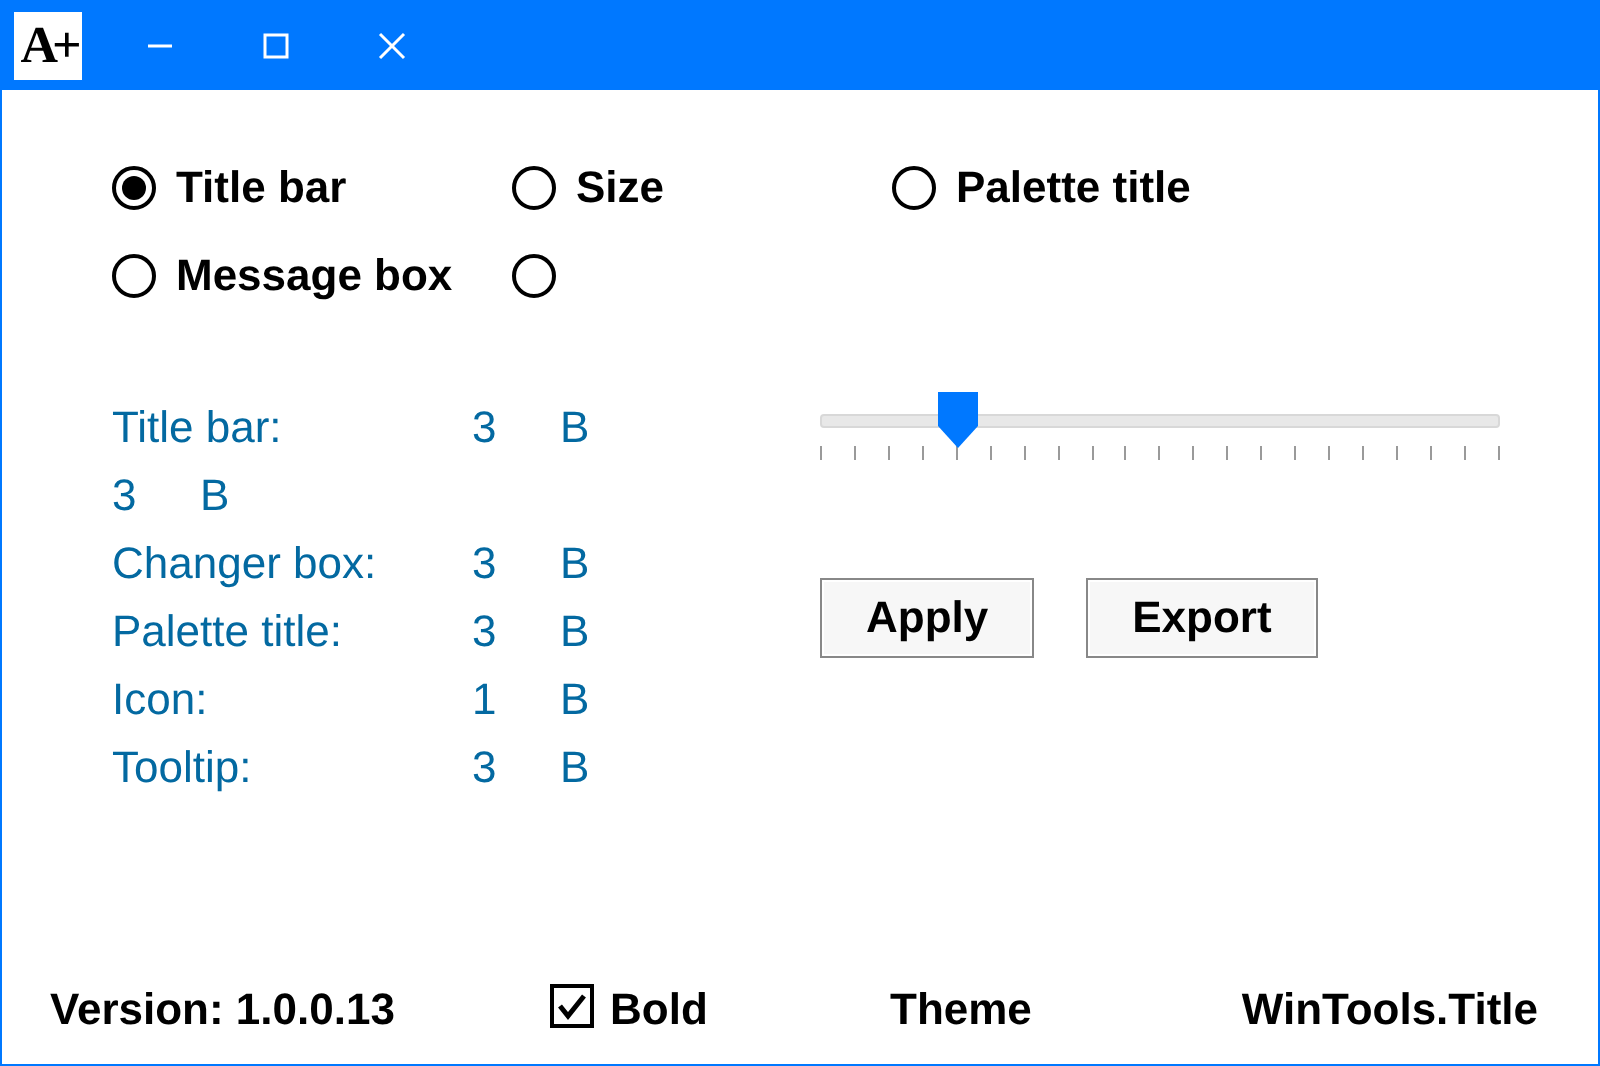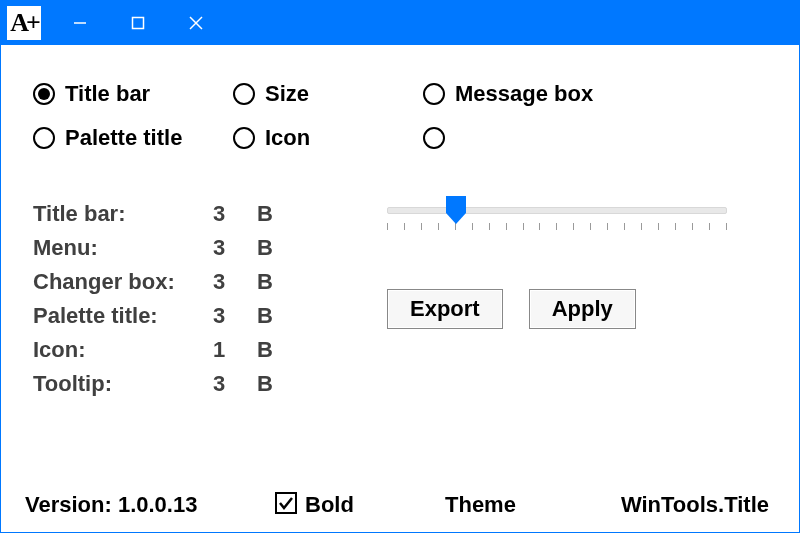--- a/index.html
+++ b/index.html
@@ -55,21 +55,21 @@
     width: 58px;
     display: flex;
     align-items: center;
     justify-content: center;
     color: #fff;
   }
   .win-btn svg { display:block; }
   .content {
     flex: 1;
     position: relative;
-    padding: 36px 36px 0 32px;
+    padding: 36px 36px 0 55px;
   }
   .radios {
     display: grid;
     grid-template-columns: 200px 190px 220px;
     row-gap: 18px;
     column-gap: 0;
     font-size: 22px;
     font-weight: 700;
     color: #000;
   }
@@ -94,22 +94,22 @@
     height: 12px;
     background: #000;
     border-radius: 50%;
   }
   .lower {
     display: flex;
     margin-top: 46px;
   }
   .settings-list {
     font-size: 22px;
-    font-weight: 700;
-    color: #404040;
+    font-weight: 400;
+    color: #0369a1;
   }
   .settings-list .row {
     display: flex;
     line-height: 34px;
   }
   .settings-list .lbl { width: 180px; }
   .settings-list .val { width: 44px; text-align: left; }
   .settings-list .bcol { width: 30px; text-align: left; }
   .right-col {
     margin-left: 100px;
@@ -229,44 +229,39 @@
       <div class="radio selected">
         <span class="circle"></span>
         <span>Title bar</span>
       </div>
       <div class="radio">
         <span class="circle"></span>
         <span>Size</span>
       </div>
       <div class="radio">
         <span class="circle"></span>
+        <span>Palette title</span>
+      </div>
+      <div class="radio">
+        <span class="circle"></span>
         <span>Message box</span>
-      </div>
-      <div class="radio">
-        <span class="circle"></span>
-        <span>Palette title</span>
-      </div>
-      <div class="radio">
-        <span class="circle"></span>
-        <span>Icon</span>
       </div>
       <div class="radio">
         <span class="circle"></span>
       </div>
     </div>
 
     <div class="lower">
       <div class="settings-list">
         <div class="row">
           <span class="lbl">Title bar:</span>
           <span class="val">3</span>
           <span class="bcol">B</span>
         </div>
         <div class="row">
-          <span class="lbl">Menu:</span>
           <span class="val">3</span>
           <span class="bcol">B</span>
         </div>
         <div class="row">
           <span class="lbl">Changer box:</span>
           <span class="val">3</span>
           <span class="bcol">B</span>
         </div>
         <div class="row">
           <span class="lbl">Palette title:</span>
@@ -312,22 +307,22 @@
               <span></span>
           </div>
           <div class="slider-thumb">
             <svg width="22" height="30" viewBox="0 0 22 30">
                 <path d="M1 1 H21 V18 L11 29 L1 18 Z" fill="#0078ff"></path>
               </svg>
           </div>
         </div>
 
         <div class="buttons">
+          <button class="btn">Apply</button>
           <button class="btn">Export</button>
-          <button class="btn">Apply</button>
         </div>
       </div>
     </div>
 
     <div class="footer">
       <div class="version">Version: 1.0.0.13</div>
       <div class="bold-check">
         <span class="check">
           <svg width="16" height="16" viewBox="0 0 16 16">
               <polyline points="2,8 6,13 14,3" fill="none" stroke="#000" stroke-width="2.5"></polyline>

